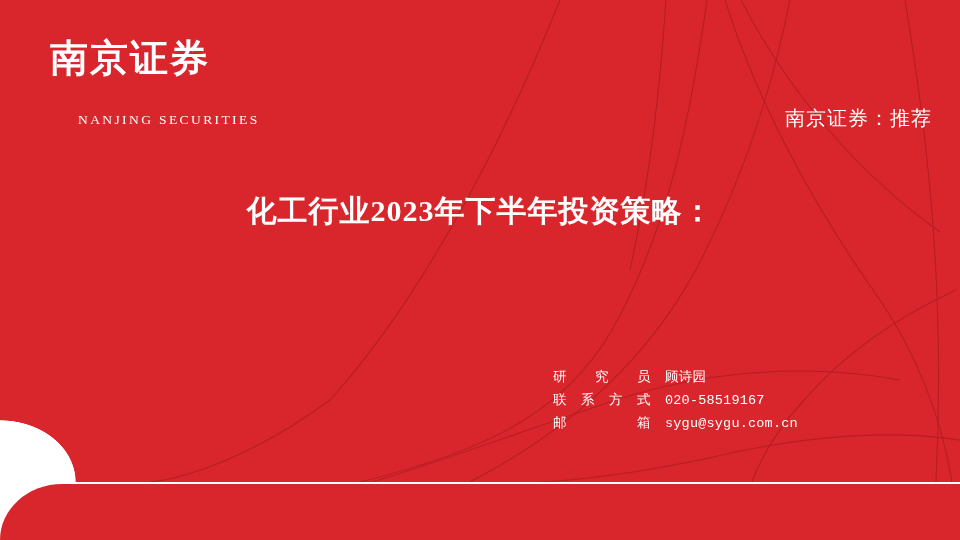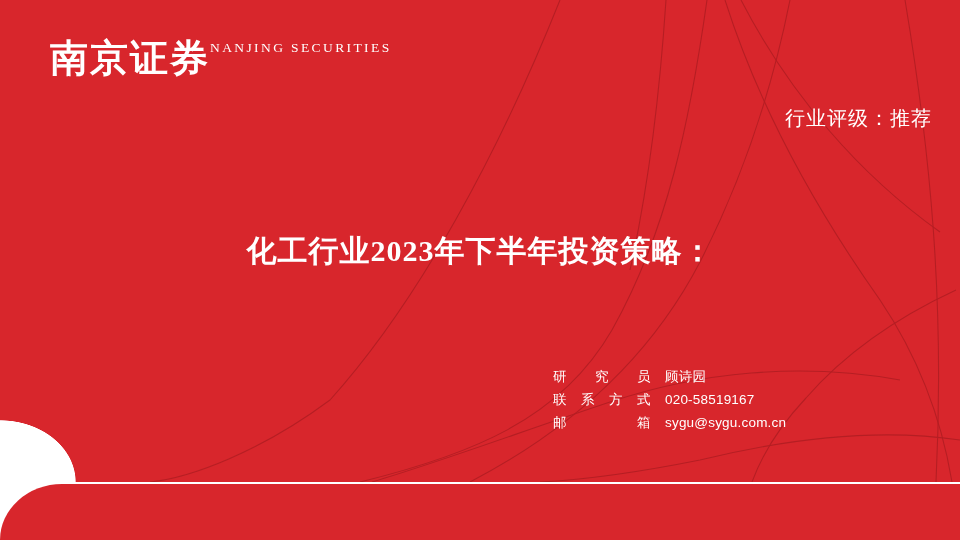--- a/index.html
+++ b/index.html
@@ -66,41 +66,43 @@
   }
   .logo-mark {
     position: relative;
     width: 62px;
     height: 64px;
     margin-right: 8px;
   }
   .logo-mark svg { display: block; }
   .logo-word {
     display: flex;
-    flex-direction: row;
+    flex-direction: column;
     justify-content: flex-start;
     padding-top: 2px;
+    gap: 32px;
   }
   .logo-cn {
     color: #ffffff;
     font-size: 38px;
     line-height: 40px;
     letter-spacing: 2px;
     font-weight: bold;
     font-family: "Liberation Serif", "DejaVu Serif", serif;
     white-space: nowrap;
   }
   .logo-en {
     color: #ffffff;
     font-size: 13.5px;
     line-height: 16px;
     letter-spacing: 2.4px;
     margin-top: 2px;
     font-family: "Liberation Serif", "DejaVu Serif", serif;
     white-space: nowrap;
+    margin-left: 28px;
   }
 
   
   .rating {
     position: absolute;
     right: 28px;
     top: 105px;
     color: #ffffff;
     font-size: 20px;
     letter-spacing: 1px;
@@ -109,21 +111,20 @@
   }
 
   
   .title-block {
     position: absolute;
     left: 0;
     top: 188px;
     width: 960px;
     text-align: center;
     color: #ffffff;
-    margin-top: 40px;
   }
   .title-line {
     font-size: 30px;
     line-height: 45px;
     font-weight: bold;
     letter-spacing: 1px;
     font-family: "Liberation Serif", "DejaVu Serif", serif;
     white-space: nowrap;
   }
 
@@ -148,21 +149,21 @@
   }
   .info-label.spread {
     display: flex;
     justify-content: space-between;
     padding-right: 14px;
     box-sizing: border-box;
   }
   .info-value {
     font-size: 13.5px;
     letter-spacing: 0.2px;
-    font-family: Liberation Sans, sans-serif;
+    font-family: Liberation Mono, monospace;
     white-space: nowrap;
   }
 </style>
 </head>
 <body>
 
 <div id="slide">
 
   <div class="plate-main"></div>
 
@@ -183,21 +184,21 @@
 
   <div class="plate-bottom"></div>
 
   <div class="logo-block">
     <div class="logo-word">
       <div class="logo-cn">南京证券</div>
       <div class="logo-en">NANJING SECURITIES</div>
     </div>
   </div>
 
-  <div class="rating">行业评级：推荐</div>
+  <div class="rating">南京证券：推荐</div>
 
   <div class="title-block">
     <div class="title-line">化工行业2023年下半年投资策略：</div>
   </div>
 
   <div class="info-block">
 
     <div class="info-row">
       <div class="info-label spread">
         <span>研</span>

